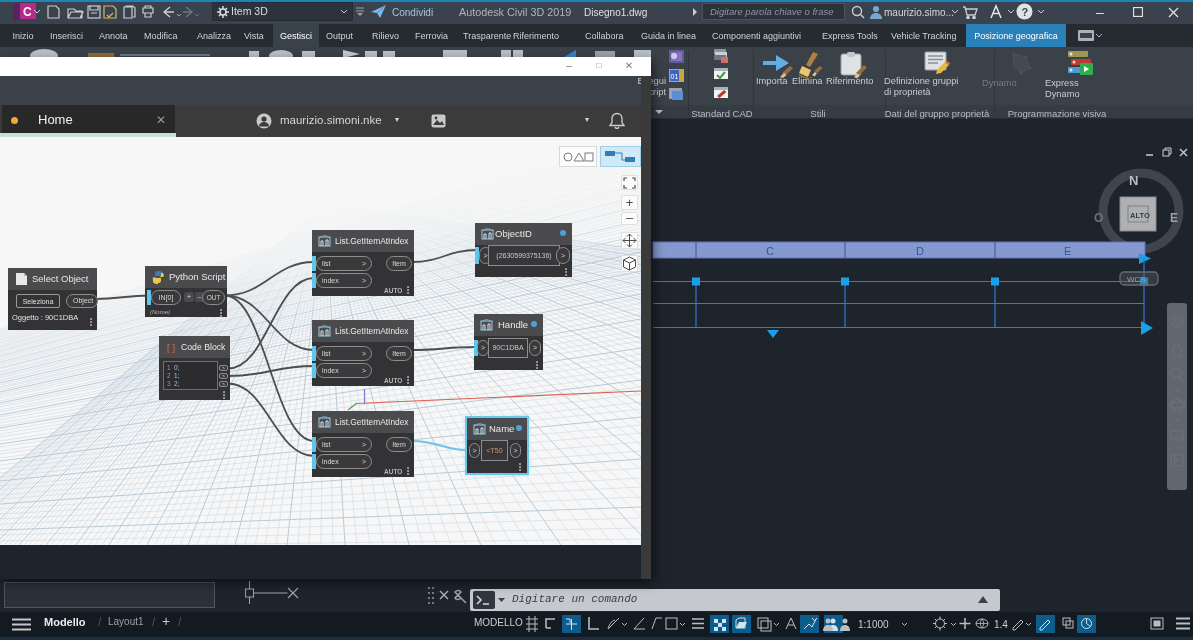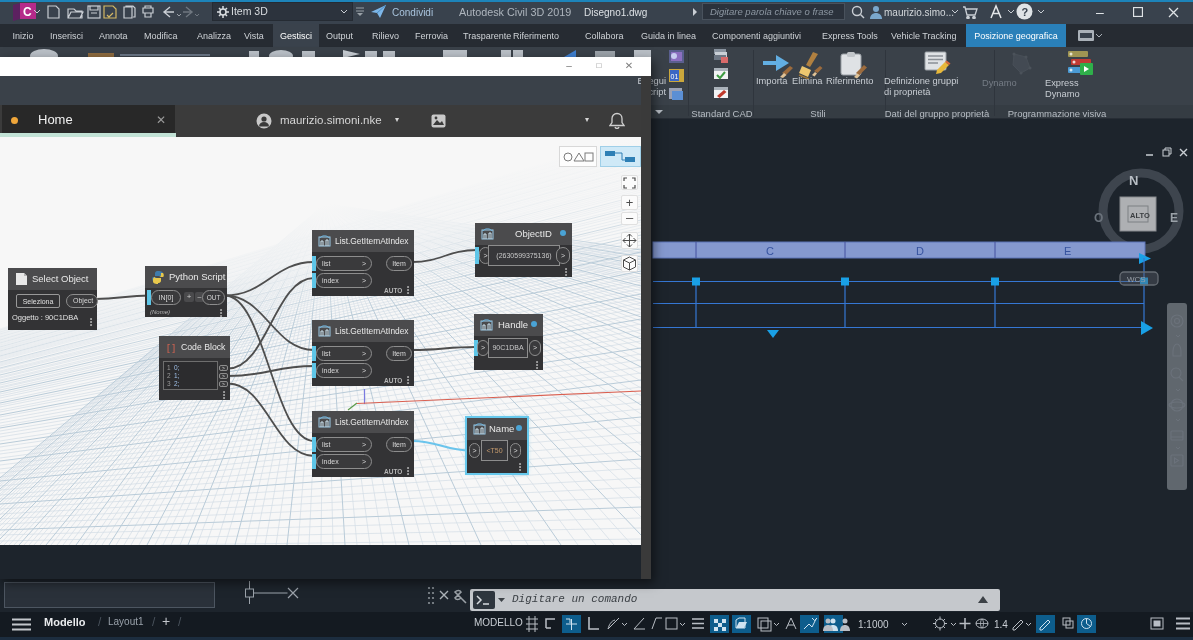--- a/index.html
+++ b/index.html
@@ -610,21 +610,21 @@
           <div class="port" style="left:4px;top:43px;width:56px;height:15px;line-height:13px"><span style="margin-left:5px">index</span><span class="pgt">&gt;</span></div>
           <div class="port" style="left:74px;top:26px;width:26px;height:15px;line-height:13px;text-align:center">Item</div>
           <div class="auto" style="left:72px;top:57px">AUTO</div>
           <div class="dots" style="left:93px;top:55px">•<br>•<br>•</div>
         </div>
         <div class="node" style="left:475px;top:86px;width:97px;height:54px;">
           <div class="hdr"><svg width="13" height="13" style="position:absolute;left:6px;top:4px">
               <rect x="1" y="3" width="11" height="9" fill="none" stroke="#9ecbe8" stroke-width="1"></rect>
               <path d="M3 12V7h2v5M8 12V6h2v6" stroke="#cfe6f2" fill="none"></path>
               <path d="M2 4c2-3 7-3 9 0" stroke="#6fb4dd" fill="none"></path>
-            </svg><span style="margin-left:40px">ObjectID</span><div class="bdot" style="right:6px;top:7px"></div></div>
+            </svg><span style="margin-left:20px">ObjectID</span><div class="bdot" style="right:6px;top:7px"></div></div>
           <div class="pmark" style="left:0px;top:24px;height:17px"></div>
           <div class="port" style="left:4px;top:24px;width:13px;height:17px;line-height:15px;text-align:center">&gt;</div>
           <div class="vbox" style="left:13px;top:22px;width:72px;height:21px;line-height:19px">(2630599375136)</div>
           <div class="port" style="left:81px;top:24px;width:14px;height:17px;line-height:15px;text-align:center">&gt;</div>
           <div class="dots" style="left:88px;top:44px">•<br>•<br>•</div>
         </div>
         <div class="node" style="left:474px;top:177px;width:69px;height:56px;">
           <div class="hdr"><svg width="13" height="13" style="position:absolute;left:6px;top:4px">
               <rect x="1" y="3" width="11" height="9" fill="none" stroke="#9ecbe8" stroke-width="1"></rect>
               <path d="M3 12V7h2v5M8 12V6h2v6" stroke="#cfe6f2" fill="none"></path>

